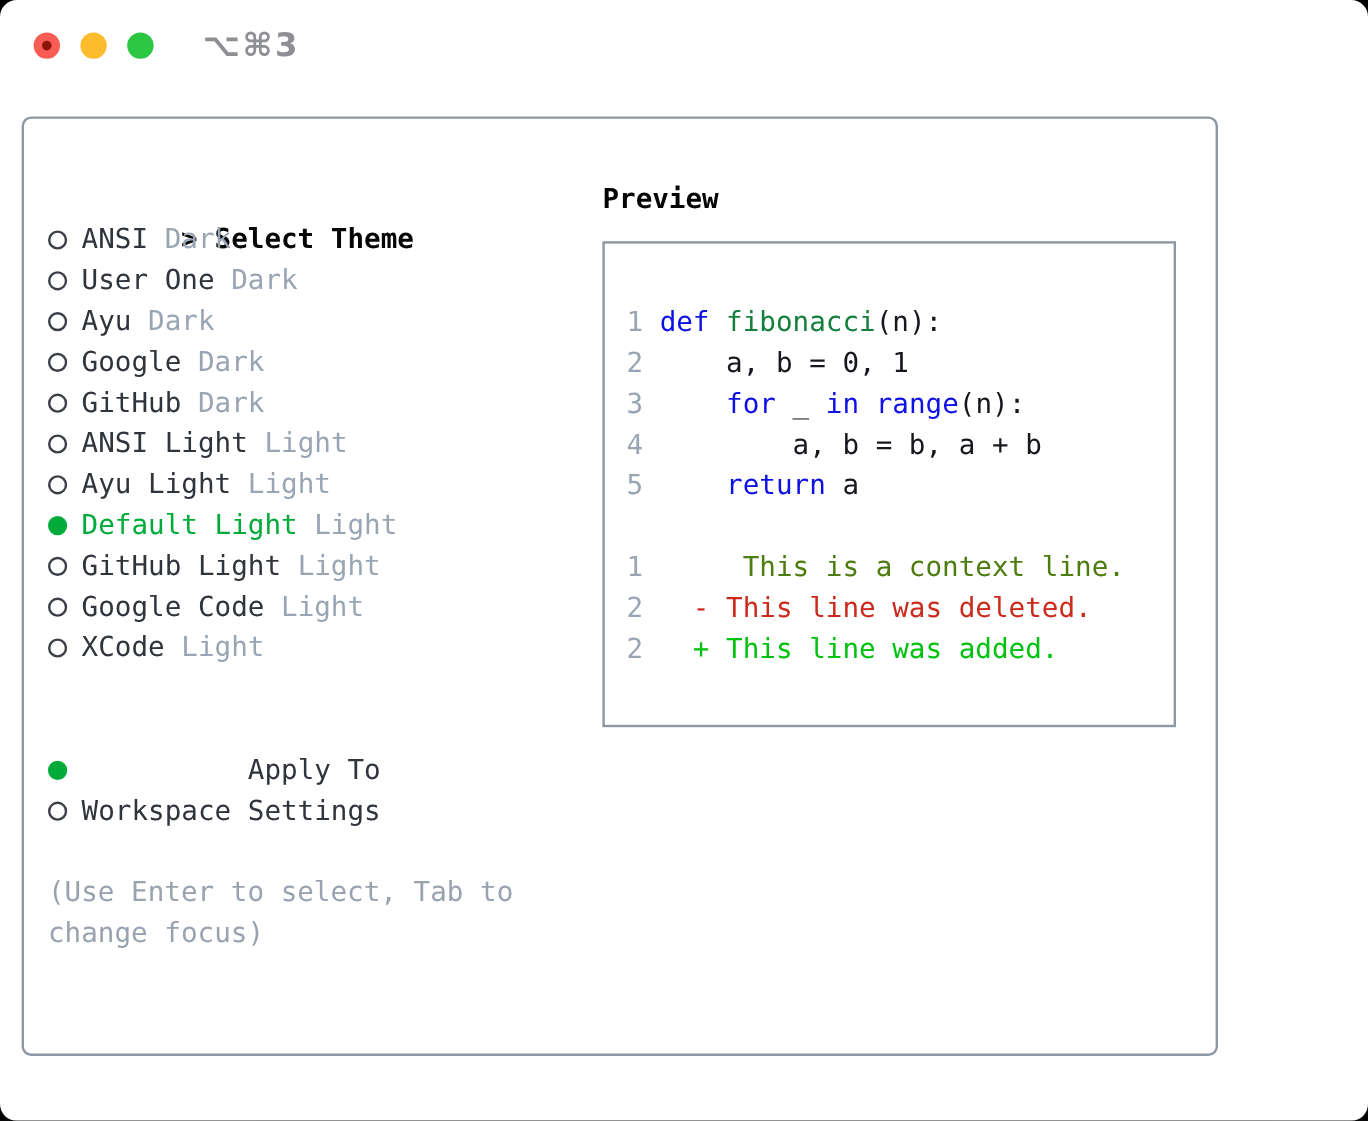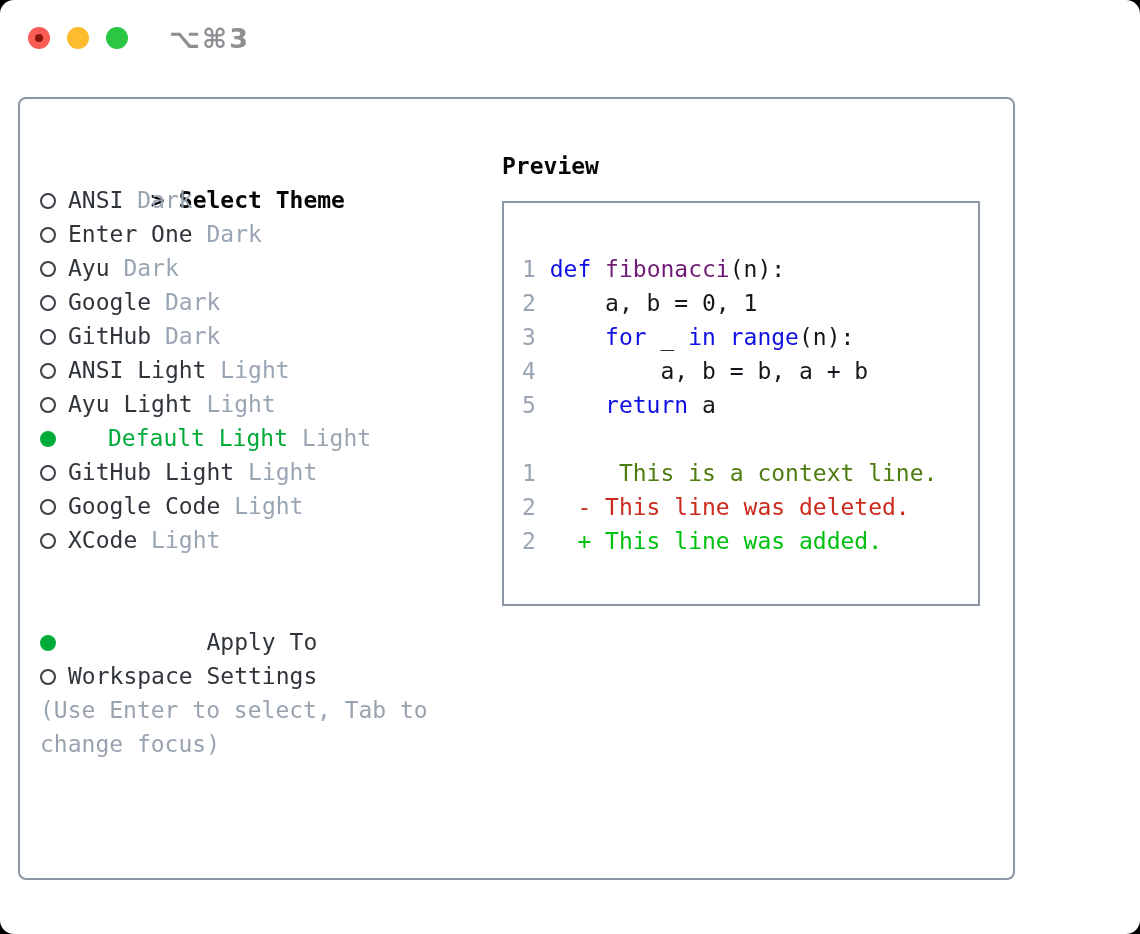--- a/index.html
+++ b/index.html
@@ -51,42 +51,42 @@
   .row { height:34px; white-space:pre; }
   .mk { display:inline-block; width:28px; vertical-align:baseline; }
   .cursor { display:inline-block; width:28px; font-weight:bold; color:#050505; }
   .panel-title { font-weight:bold; color:#050505; }
   .radio {
     display:inline-block; width:16px; height:16px; border-radius:50%;
     border:2px solid #3b3f46; margin-right:12px; vertical-align:-1px;
   }
   .radio.on { border-color:var(--ui-green); background:var(--ui-green); }
   .t-name { color:#30343b; }
-  .t-name.sel { color:var(--ui-green);margin-left:40px; }
+  .t-name.sel { color:var(--ui-green); }
   .t-tag { color:#9aa5b4; }
   .apply-section { margin-top:34px; }
   .help {
-    width:414px;
+    margin-top:34px; width:414px;
     color:#99a3b0;
   }
   
   .preview-title-row { height:34px; font-weight:bold; color:#050505; }
   .preview-box {
     margin-top:18px;
     width:478px; height:405px;
     border:2px solid #8c97a3;
     background:#fff;
     padding:49px 0 0 18px;
     overflow:hidden;
   }
   .code-row { height:34px; white-space:pre; }
   .spacer-row { height:34px; }
   .ln { display:inline-block; width:2ch; color:#9aa5b4; }
   .kw { color:#0f10e3; }
-  .fn { color:#701a75; }
+  .fn { color:#15803d; }
   .pl { color:#15171c; }
   .ctx { color:#4d7c0f; }
   .del { color:#cb2a1c; }
   .add { color:#00c20e; }
 </style>
 </head>
 <body>
 
 <div class="window">
 
@@ -99,21 +99,21 @@
 
   <div class="panel">
 
     <div class="left-col">
       <div class="row">
         <span class="cursor">&gt;</span><span class="panel-title">Select Theme</span>
       </div>
 
       <div id="theme-list">
           <div class="row"><span class="mk"><span class="radio"></span></span><span class="t-name">ANSI</span> <span class="t-tag">Dark</span></div>
-          <div class="row"><span class="mk"><span class="radio"></span></span><span class="t-name">Enter One</span> <span class="t-tag">Dark</span></div>
+          <div class="row"><span class="mk"><span class="radio"></span></span><span class="t-name">User One</span> <span class="t-tag">Dark</span></div>
           <div class="row"><span class="mk"><span class="radio"></span></span><span class="t-name">Ayu</span> <span class="t-tag">Dark</span></div>
           <div class="row"><span class="mk"><span class="radio"></span></span><span class="t-name">Google</span> <span class="t-tag">Dark</span></div>
           <div class="row"><span class="mk"><span class="radio"></span></span><span class="t-name">GitHub</span> <span class="t-tag">Dark</span></div>
           <div class="row"><span class="mk"><span class="radio"></span></span><span class="t-name">ANSI Light</span> <span class="t-tag">Light</span></div>
           <div class="row"><span class="mk"><span class="radio"></span></span><span class="t-name">Ayu Light</span> <span class="t-tag">Light</span></div>
           <div class="row"><span class="mk"><span class="radio on"></span></span><span class="t-name sel">Default Light</span> <span class="t-tag">Light</span></div>
           <div class="row"><span class="mk"><span class="radio"></span></span><span class="t-name">GitHub Light</span> <span class="t-tag">Light</span></div>
           <div class="row"><span class="mk"><span class="radio"></span></span><span class="t-name">Google Code</span> <span class="t-tag">Light</span></div>
           <div class="row"><span class="mk"><span class="radio"></span></span><span class="t-name">XCode</span> <span class="t-tag">Light</span></div>
         </div>

